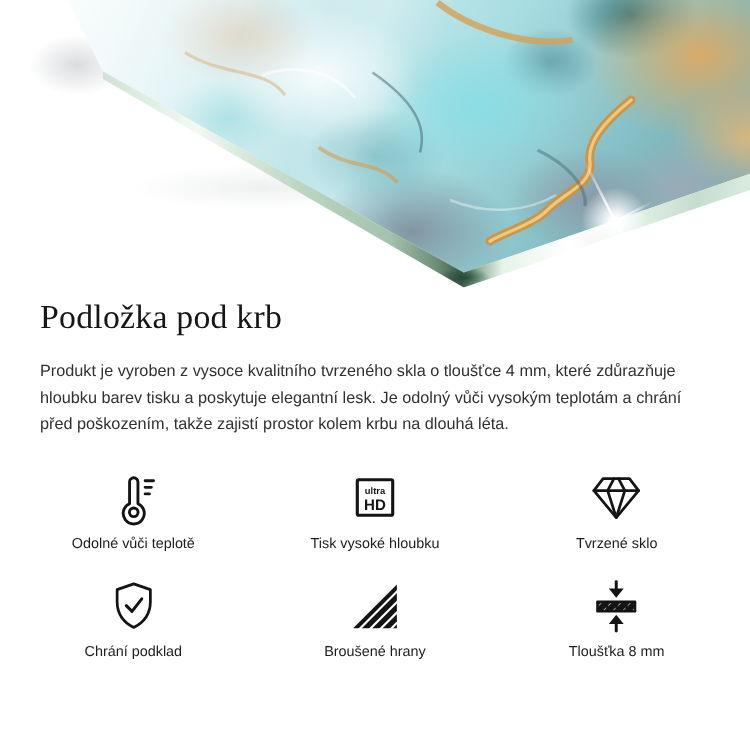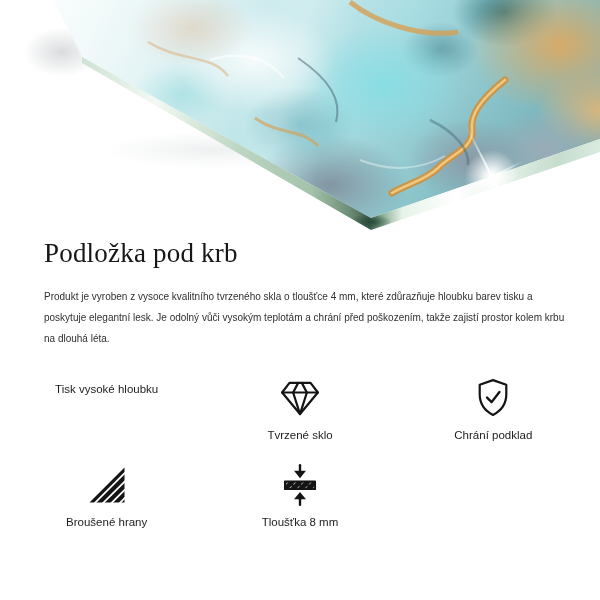--- a/index.html
+++ b/index.html
@@ -47,24 +47,24 @@
   }
   .sparkle { position:absolute; left:492px; top:177px; width:0; height:0; }
   .sparkle .glow { position:absolute; left:-32px; top:-32px; width:64px; height:64px;
     background: radial-gradient(circle, #ffffff 0 3px, rgba(255,255,255,.8) 9px, rgba(255,255,255,0) 60%); }
   .sparkle .ray { position:absolute; left:-55px; top:-1.2px; width:110px; height:2.4px;
     background: linear-gradient(90deg, transparent, rgba(255,255,255,.95) 42%, #fff 50%, rgba(255,255,255,.95) 58%, transparent); }
   .sparkle .ray.r1 { transform: rotate(63deg); }
   .sparkle .ray.r2 { transform: rotate(-27deg) scaleX(.62); }
 
   
-  .content { padding:0 44px; }
+  .content { padding:0 32px; }
   h1 { margin-top:6px; font-family:"Liberation Serif", serif; font-weight:400;
        font-size:27px; line-height:31px; color:#161616; letter-spacing:.2px; }
-  .desc { margin-top:17px; width:522px; font-size:10px; line-height:21px; color:#303030; }
+  .desc { margin-top:17px; width:522px; font-size:13px; line-height:21px; color:#303030; }
 
   
   .features { display:grid; grid-template-columns:repeat(3,1fr); row-gap:19px;
               margin:26px 10px 0; }
   .feature { display:flex; flex-direction:column; align-items:center; }
   .icon-box { height:46px; display:flex; align-items:center; justify-content:center; }
   .f-label { margin-top:8px; height:14px; font-size:11.5px; color:#1c1c1c; }
   svg.fi { stroke:#141414; fill:none; stroke-width:2.4; stroke-linecap:round; stroke-linejoin:round; }
   svg.fi .fill { fill:#141414; stroke:none; }
   svg.fi text { fill:#141414; stroke:none; font-family:"Liberation Sans", sans-serif; }
@@ -97,22 +97,39 @@
 
 <div class="content">
   <h1>
     <span>Podložka pod krb</span><br>
   </h1>
   <p class="desc">Produkt je vyroben z vysoce kvalitního tvrzeného skla o tloušťce 4 mm, které zdůrazňuje hloubku barev tisku a poskytuje elegantní lesk. Je odolný vůči vysokým teplotám a chrání před poškozením, takže zajistí prostor kolem krbu na dlouhá léta.</p>
 </div>
 
 <div class="features">
 
+  <div class="feature">
+    <div class="icon-box">
+      <svg class="fi" width="46" height="46" viewBox="0 0 48 48">
+        <path d="M27.5 29.2 V11 a3.5 3.5 0 0 0 -7 0 v18.2 a8.8 8.8 0 1 0 7 0 Z"></path>
+        <circle cx="24" cy="36.4" r="3.6"></circle>
+        <path d="M33.5 10 h7 M33.5 15.5 h5.2 M33.5 21 h3.6"></path>
+      </svg>
+    </div>
+    <div class="f-label">Odolné vůči teplotě</div>
+  </div>
 
   <div class="feature">
+    <div class="icon-box">
+      <svg class="fi" width="40" height="40" viewBox="0 0 48 48">
+        <rect x="7" y="7" width="34" height="34" rx="1.5" stroke-width="3"></rect>
+        <text x="24" y="21" text-anchor="middle" font-size="9" font-weight="700">ultra</text>
+        <text x="24" y="36" text-anchor="middle" font-size="14.5" font-weight="800">HD</text>
+      </svg>
+    </div>
     <div class="f-label">Tisk vysoké hloubku</div>
   </div>
 
   <div class="feature">
     <div class="icon-box">
       <svg class="fi" width="44" height="44" viewBox="0 0 48 48" stroke-width="2.2">
         <path d="M4.5 18 L12.5 7.5 H35.5 L43.5 18 L24 41.5 Z"></path>
         <path d="M4.5 18 H43.5"></path>
         <path d="M22 7.5 L16.5 18 L24 41.5 L31.5 18 L26 7.5"></path>
       </svg>

